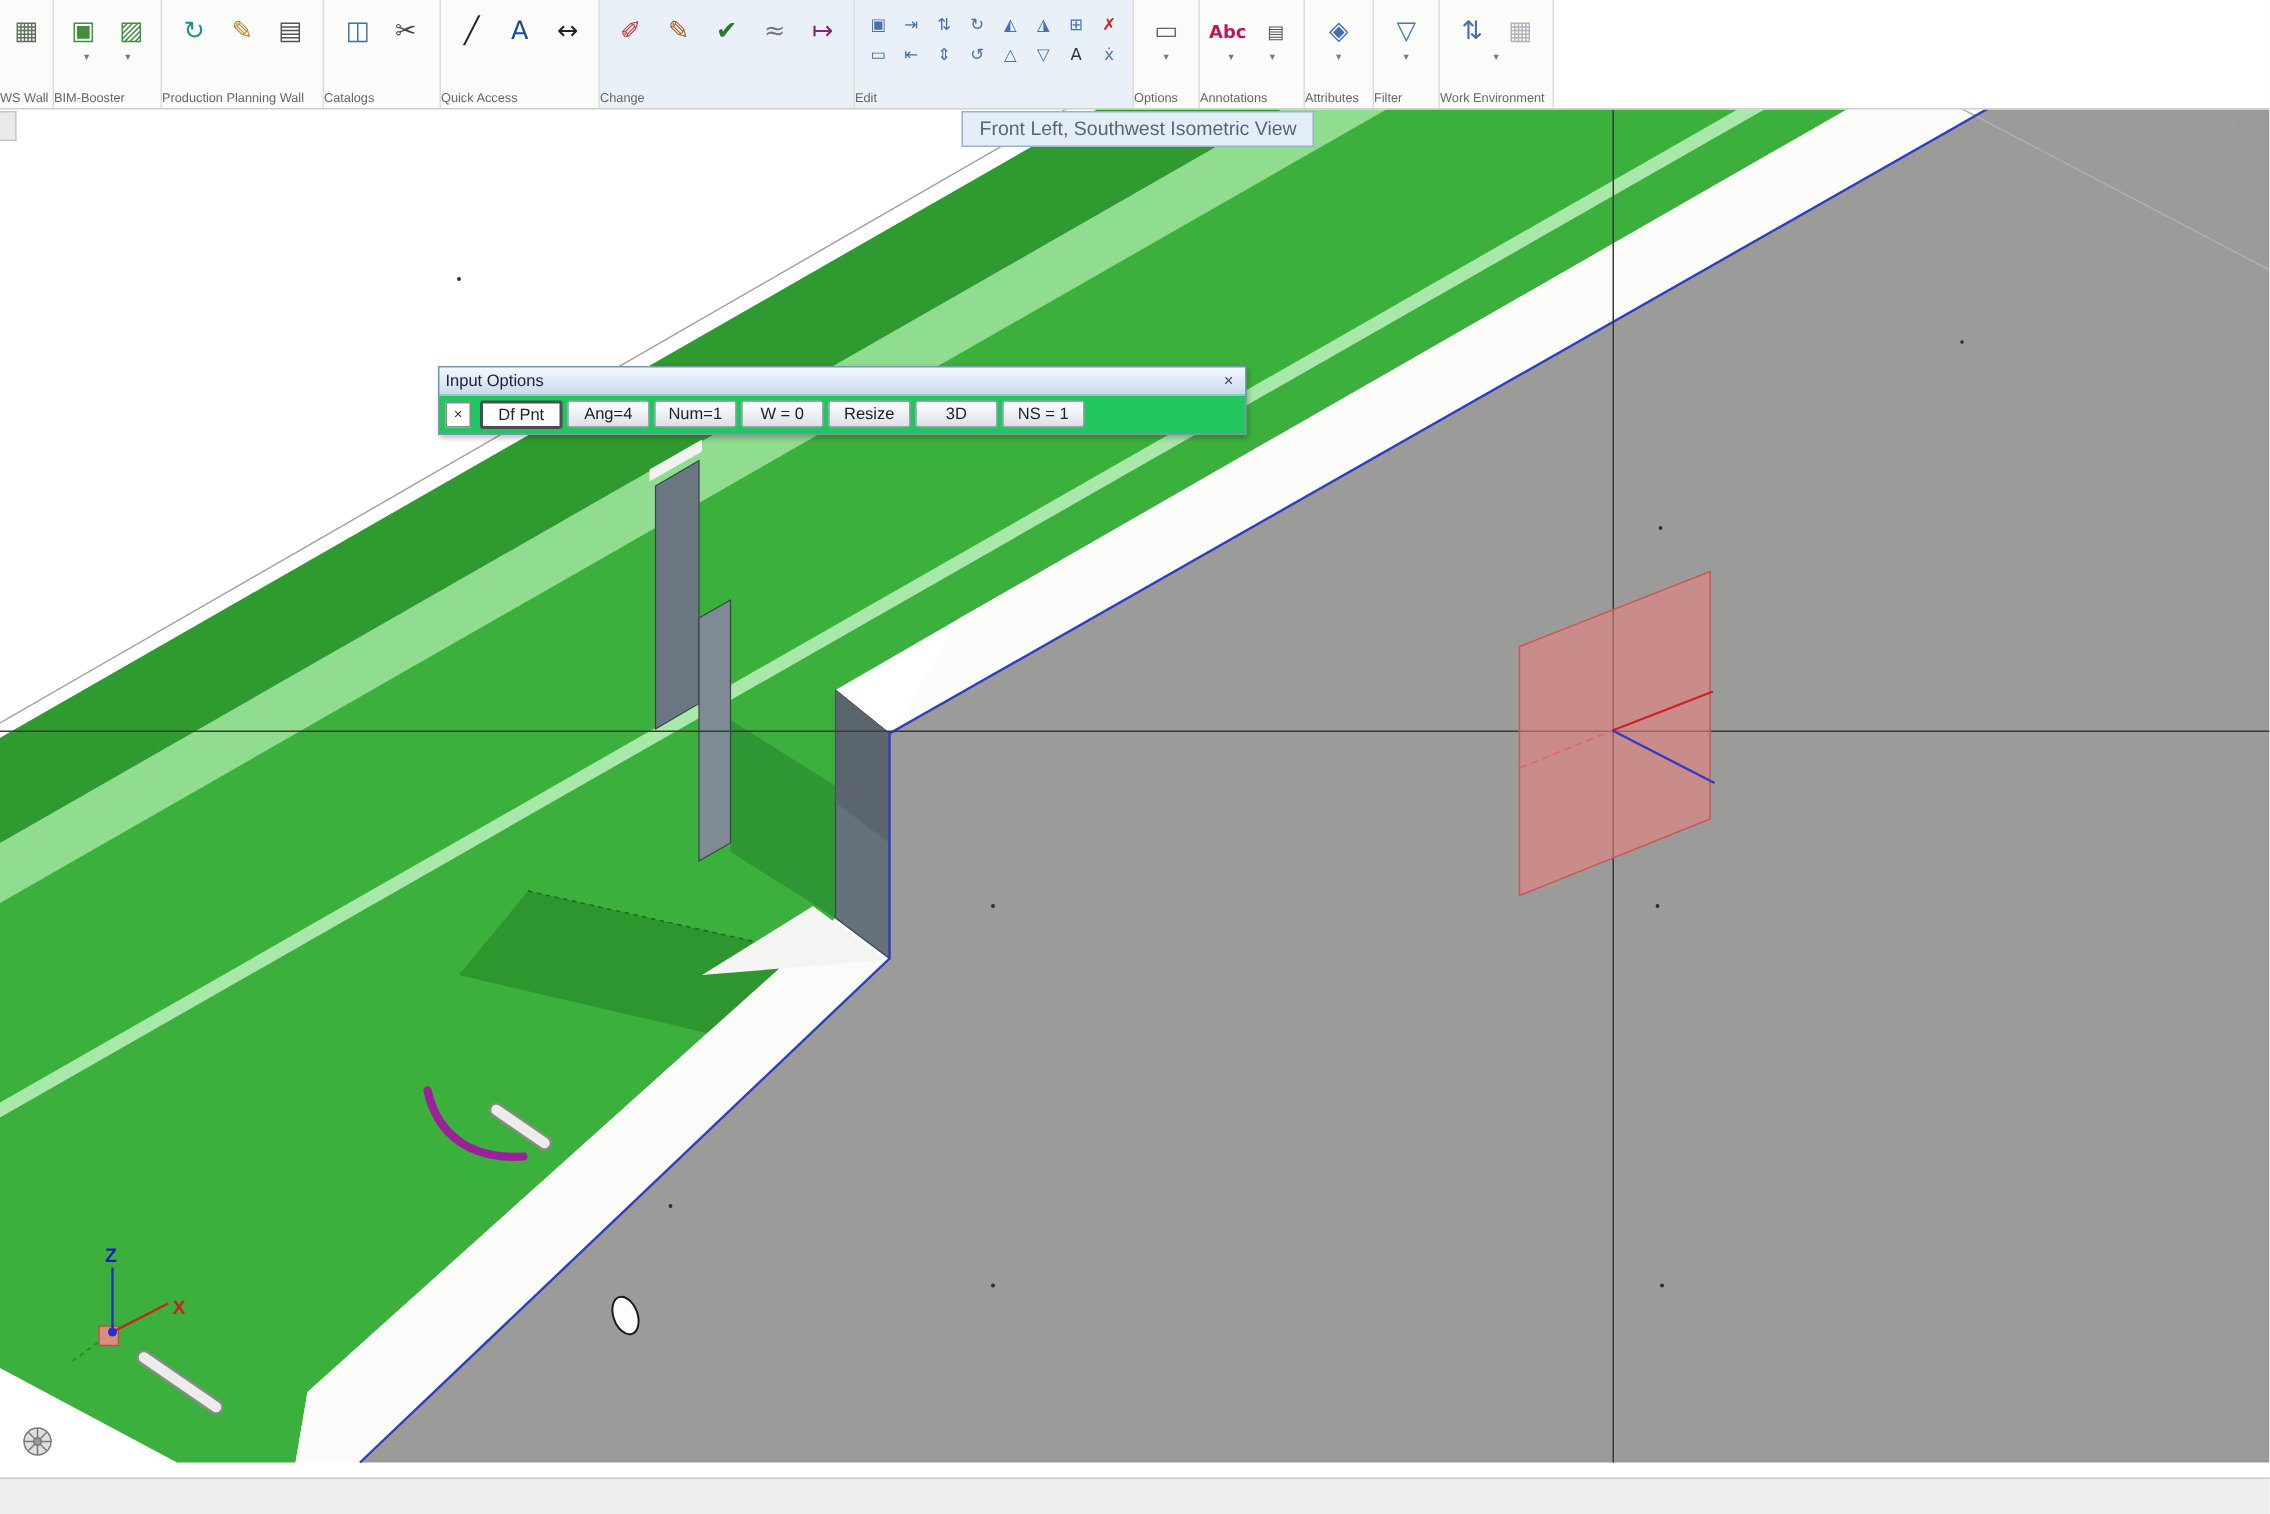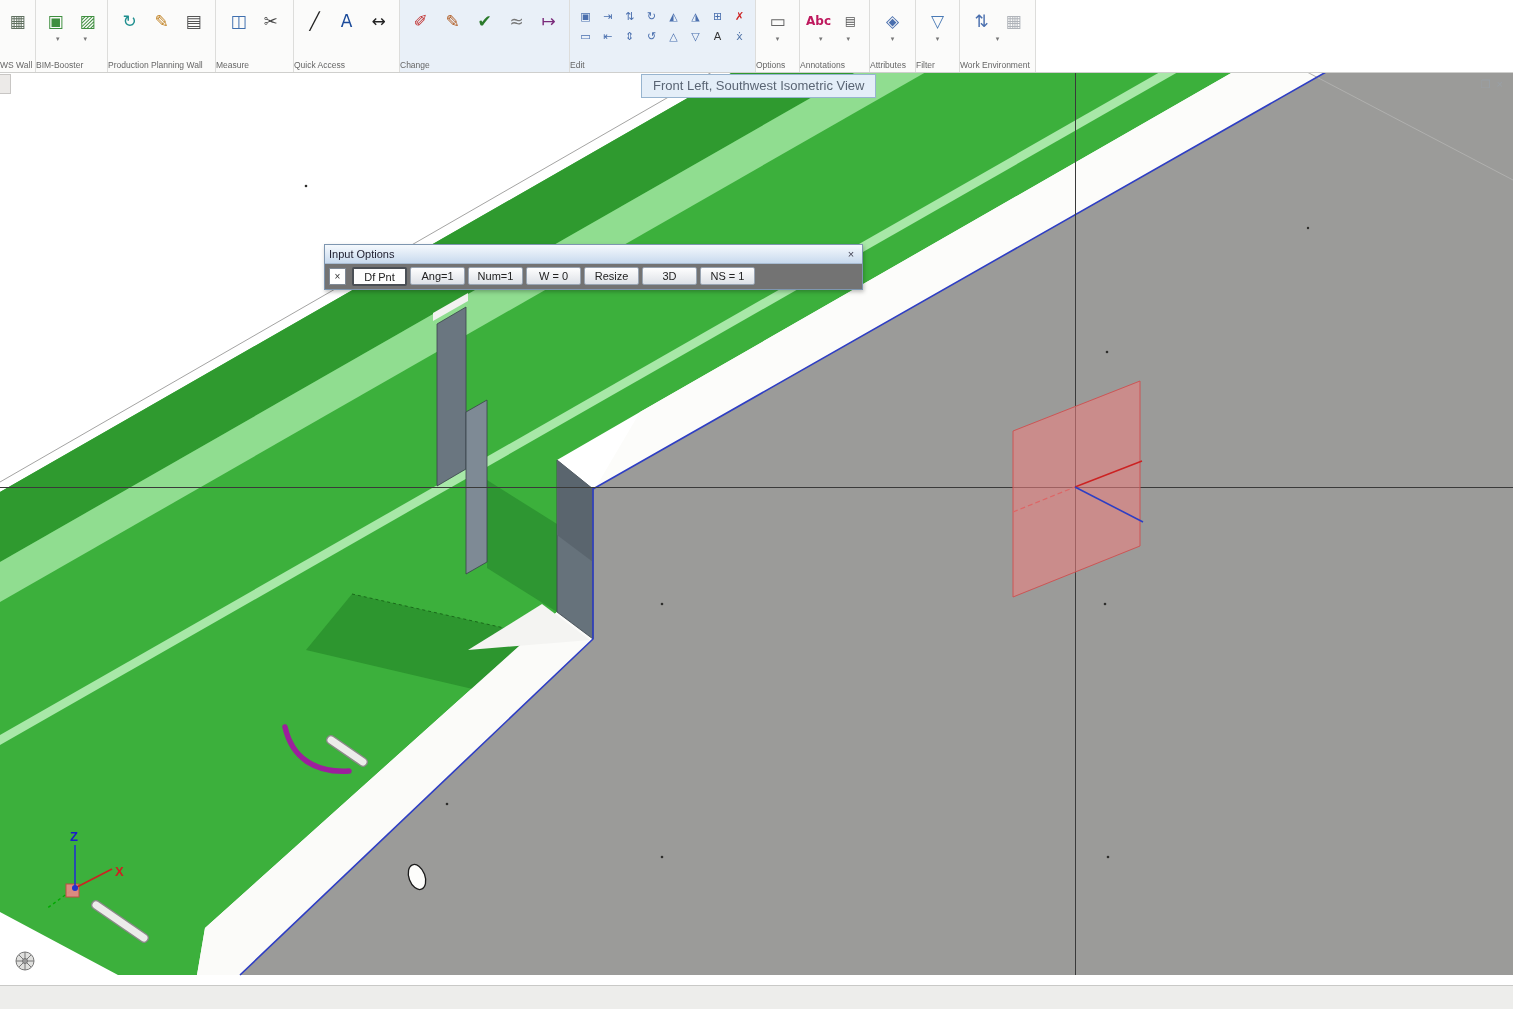--- a/index.html
+++ b/index.html
@@ -23,21 +23,21 @@
   .scene{position:absolute;top:72px;left:0;z-index:1;}
   .view-tooltip{position:absolute;top:74px;left:641px;height:16px;z-index:5;
     background:#e4eef8;border:1px solid #97b4cf;color:#5a6574;font-size:13px;
     padding:3px 11px;white-space:nowrap;}
   .vp-controls{position:absolute;top:78px;right:10px;z-index:5;display:flex;gap:6px;
     color:#9aa0a6;font-size:11px;}
   .left-tab{position:absolute;top:74px;left:0;width:10px;height:18px;background:#eceae8;
     border:1px solid #c8c6c4;border-left:none;z-index:5;}
   
   .palette{position:absolute;top:244px;left:292px;width:537px;z-index:6;
-    border:1px solid #7e96b0;background:#737373;box-shadow:1px 2px 4px rgba(0,0,0,.25);margin-left:32px;}
+    border:1px solid #7e96b0;background:#22c55e;box-shadow:1px 2px 4px rgba(0,0,0,.25);}
   .pal-title{height:18px;display:flex;align-items:center;background:linear-gradient(#f5f9fd,#c8daee);
     border-bottom:1px solid #a8bcd2;font-size:11px;color:#223;padding:0 4px;}
   .pal-title .t{flex:1;}
   .pal-close{width:14px;height:13px;display:flex;align-items:center;justify-content:center;
     font-size:11px;color:#445;cursor:default;}
   .pal-body{display:flex;align-items:center;padding:3px 4px;gap:3px;}
   .pin{width:15px;height:15px;border:1px solid #808a96;background:#fff;display:flex;
     align-items:center;justify-content:center;font-size:10px;color:#333;margin-right:3px;}
   .io-btn{width:55px;height:18px;border:1px solid #98a4b2;border-radius:2px;
     background:linear-gradient(#fefefe,#dde1e7);font-size:11px;color:#222;
@@ -94,21 +94,21 @@
 
   <div class="grp" style="width:78px">
     <div class="icons">
         <span class="ric" style="color: rgb(63, 111, 174);">
           <span>◫</span>
         </span>
         <span class="ric" style="color: rgb(68, 68, 68);">
           <span>✂</span>
         </span>
       </div>
-    <div class="lbl">Measure</div>
+    <div class="lbl">Catalogs</div>
   </div>
 
   <div class="grp" style="width:106px">
     <div class="icons">
         <span class="ric" style="color: rgb(34, 34, 34);">
           <span>╱</span>
         </span>
         <span class="ric" style="color: rgb(26, 74, 154);">
           <span>A</span>
         </span>
@@ -355,21 +355,21 @@
 
 <div class="palette">
   <div class="pal-title">
     <span class="t">Input Options</span>
     <span class="pal-close">×</span>
   </div>
   <div class="pal-body">
     <span class="pin">×</span>
     <span style="display:flex;gap:3px">
         <button class="io-btn active">Df Pnt</button>
-        <button class="io-btn">Ang=1</button>
+        <button class="io-btn">Ang=4</button>
         <button class="io-btn">Num=1</button>
         <button class="io-btn">W = 0</button>
         <button class="io-btn">Resize</button>
         <button class="io-btn">3D</button>
         <button class="io-btn">NS = 1</button>
       </span>
   </div>
 </div>
 
 <div class="statusbar"></div>

